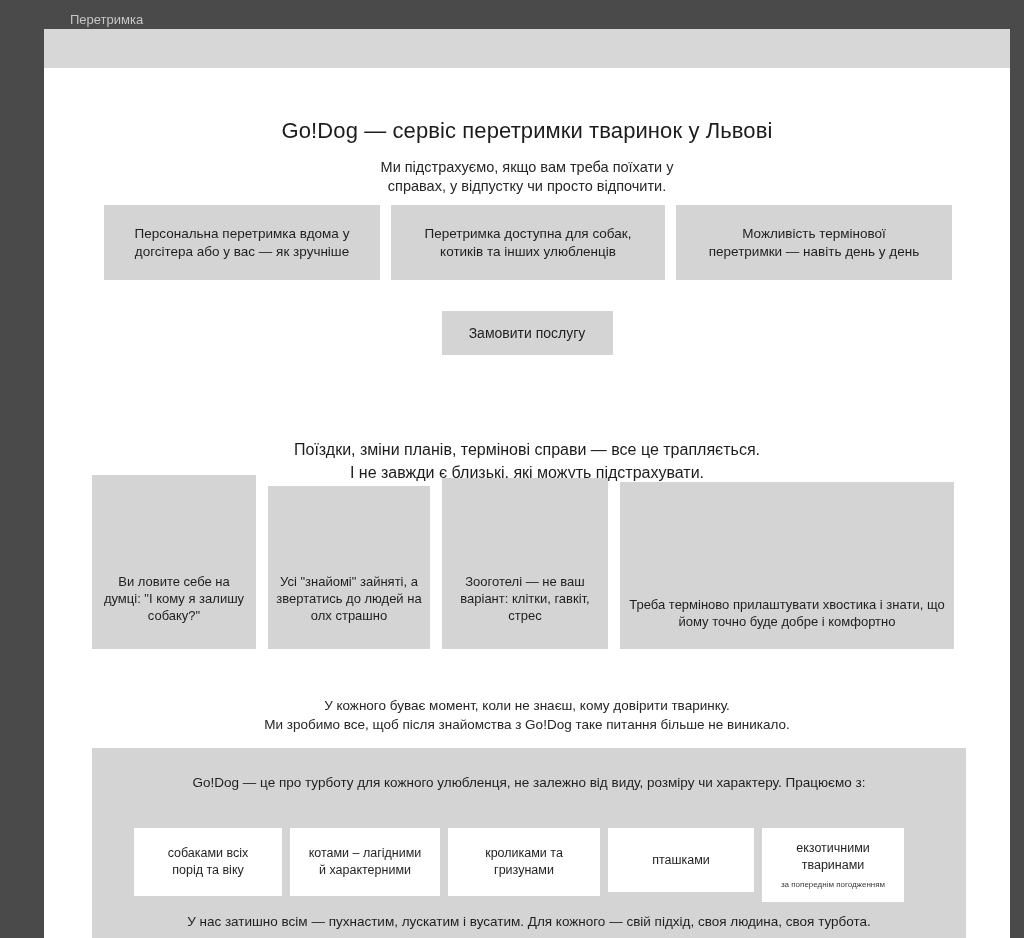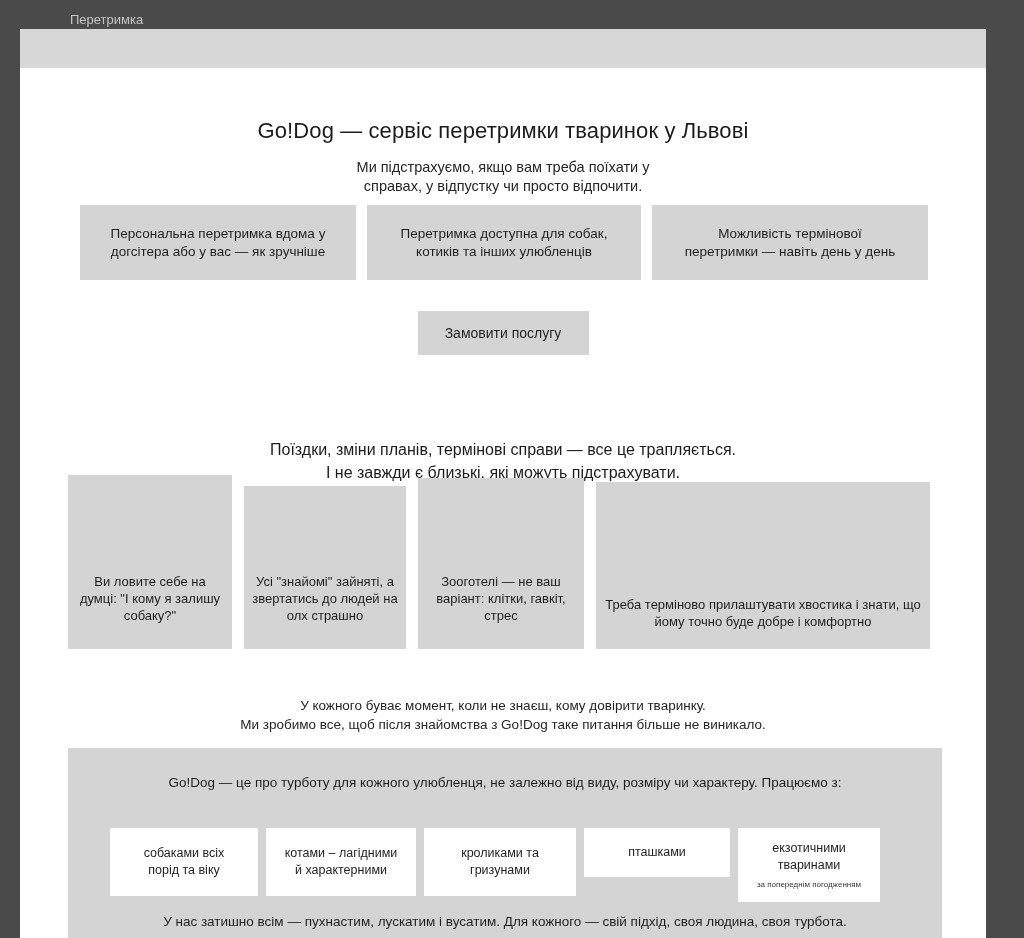--- a/index.html
+++ b/index.html
@@ -34,21 +34,21 @@
     margin-left: 34px;
     color: #c6c6c6;
     font-size: 13px;
     line-height: 1;
     white-space: nowrap;
   }
 
   
   #viewport {
     position: absolute;
-    left: 20px;
+    left: 44px;
     top: 29px;
     width: 966px;
     height: 909px;
     background: #ffffff;
     overflow: hidden;
   }
 
   
   #top-band {
     position: absolute;
@@ -214,21 +214,21 @@
     text-align: center;
     font-size: 12.5px;
     line-height: 17px;
     color: #1f1f1f;
     box-sizing: border-box;
     padding: 6px 6px;
   }
   .pet-card.k0 { flex: 0 0 148px; height: 68px; }
   .pet-card.k1 { flex: 0 0 150px; height: 68px; }
   .pet-card.k2 { flex: 0 0 152px; height: 68px; }
-  .pet-card.k3 { flex: 0 0 146px; height: 49px; }
+  .pet-card.k3 { flex: 0 0 146px; height: 64px; }
   .pet-card.k4 { flex: 0 0 142px; height: 74px; }
   .pet-note {
     font-size: 8px;
     line-height: 11px;
     color: #3a3a3a;
     margin-top: 5px;
   }
   #pets-outro {
     margin-top: 11px;
     text-align: center;

